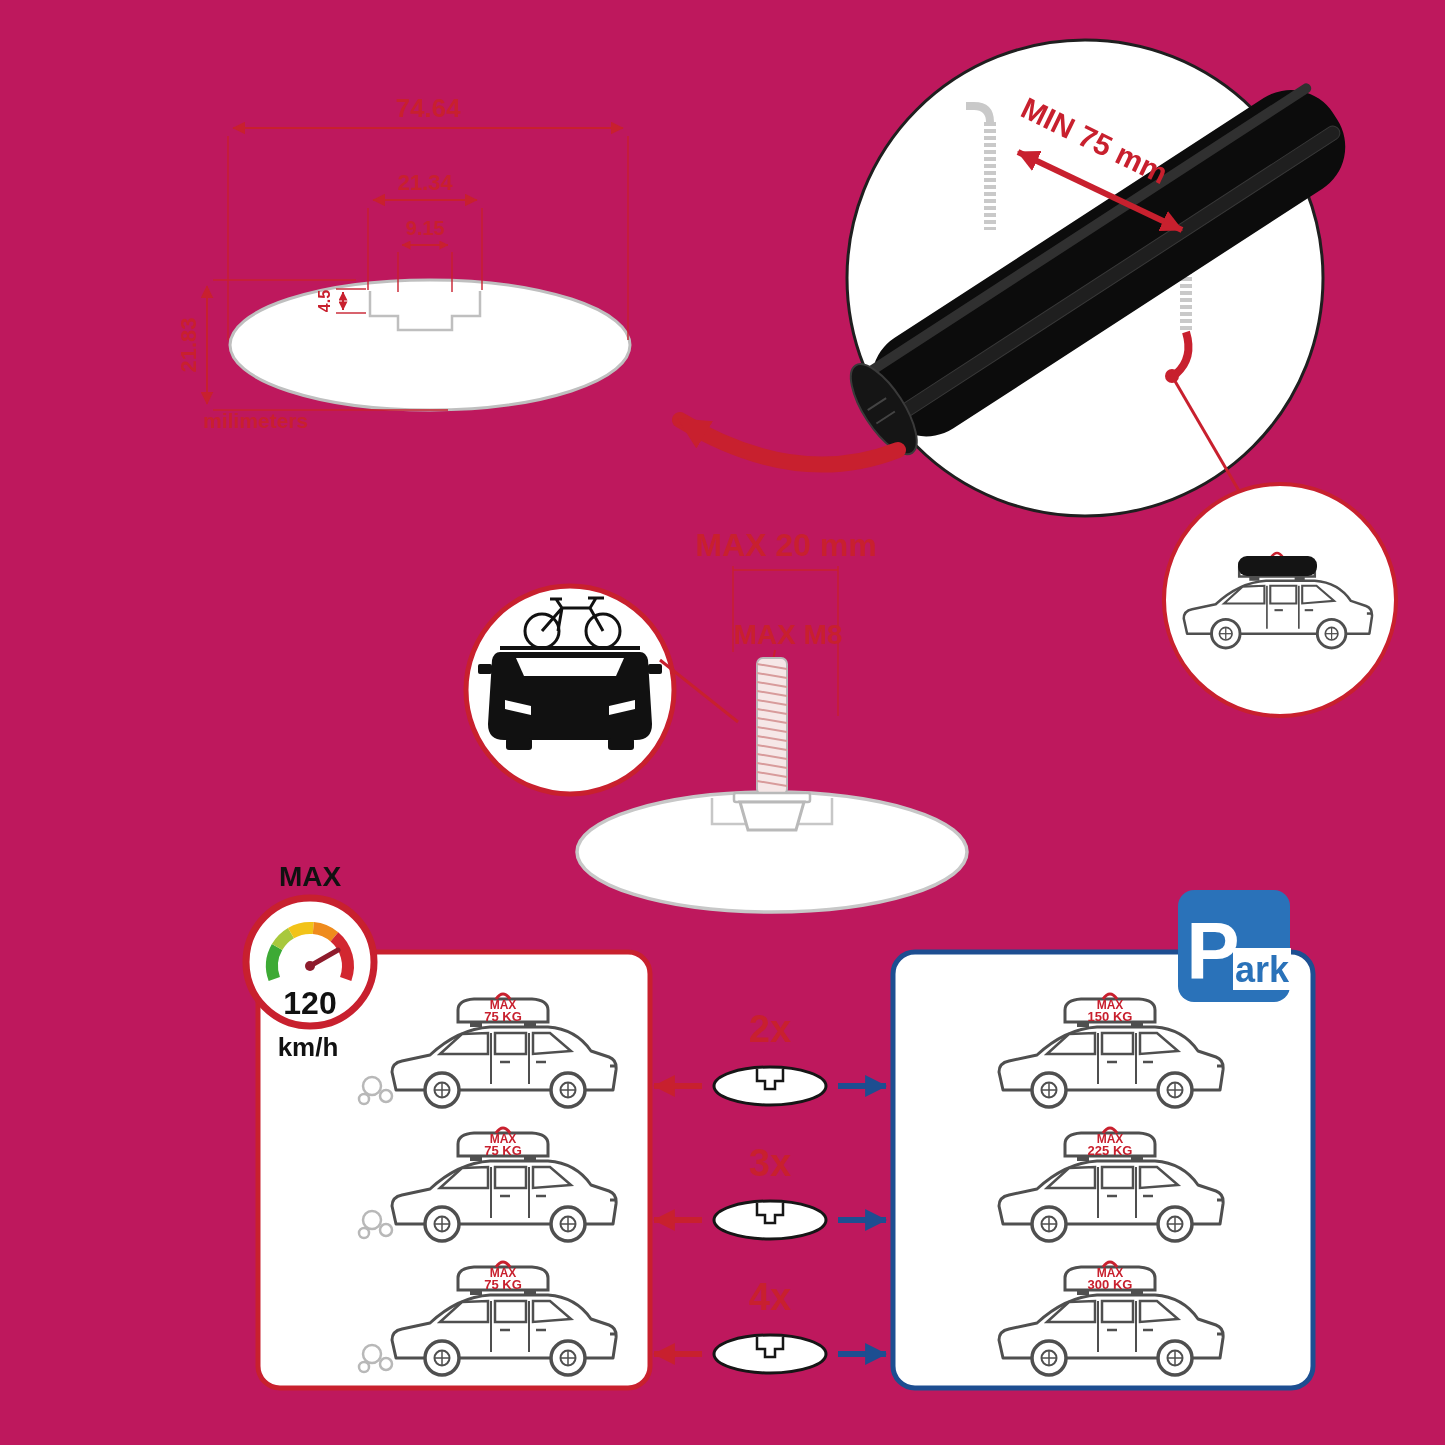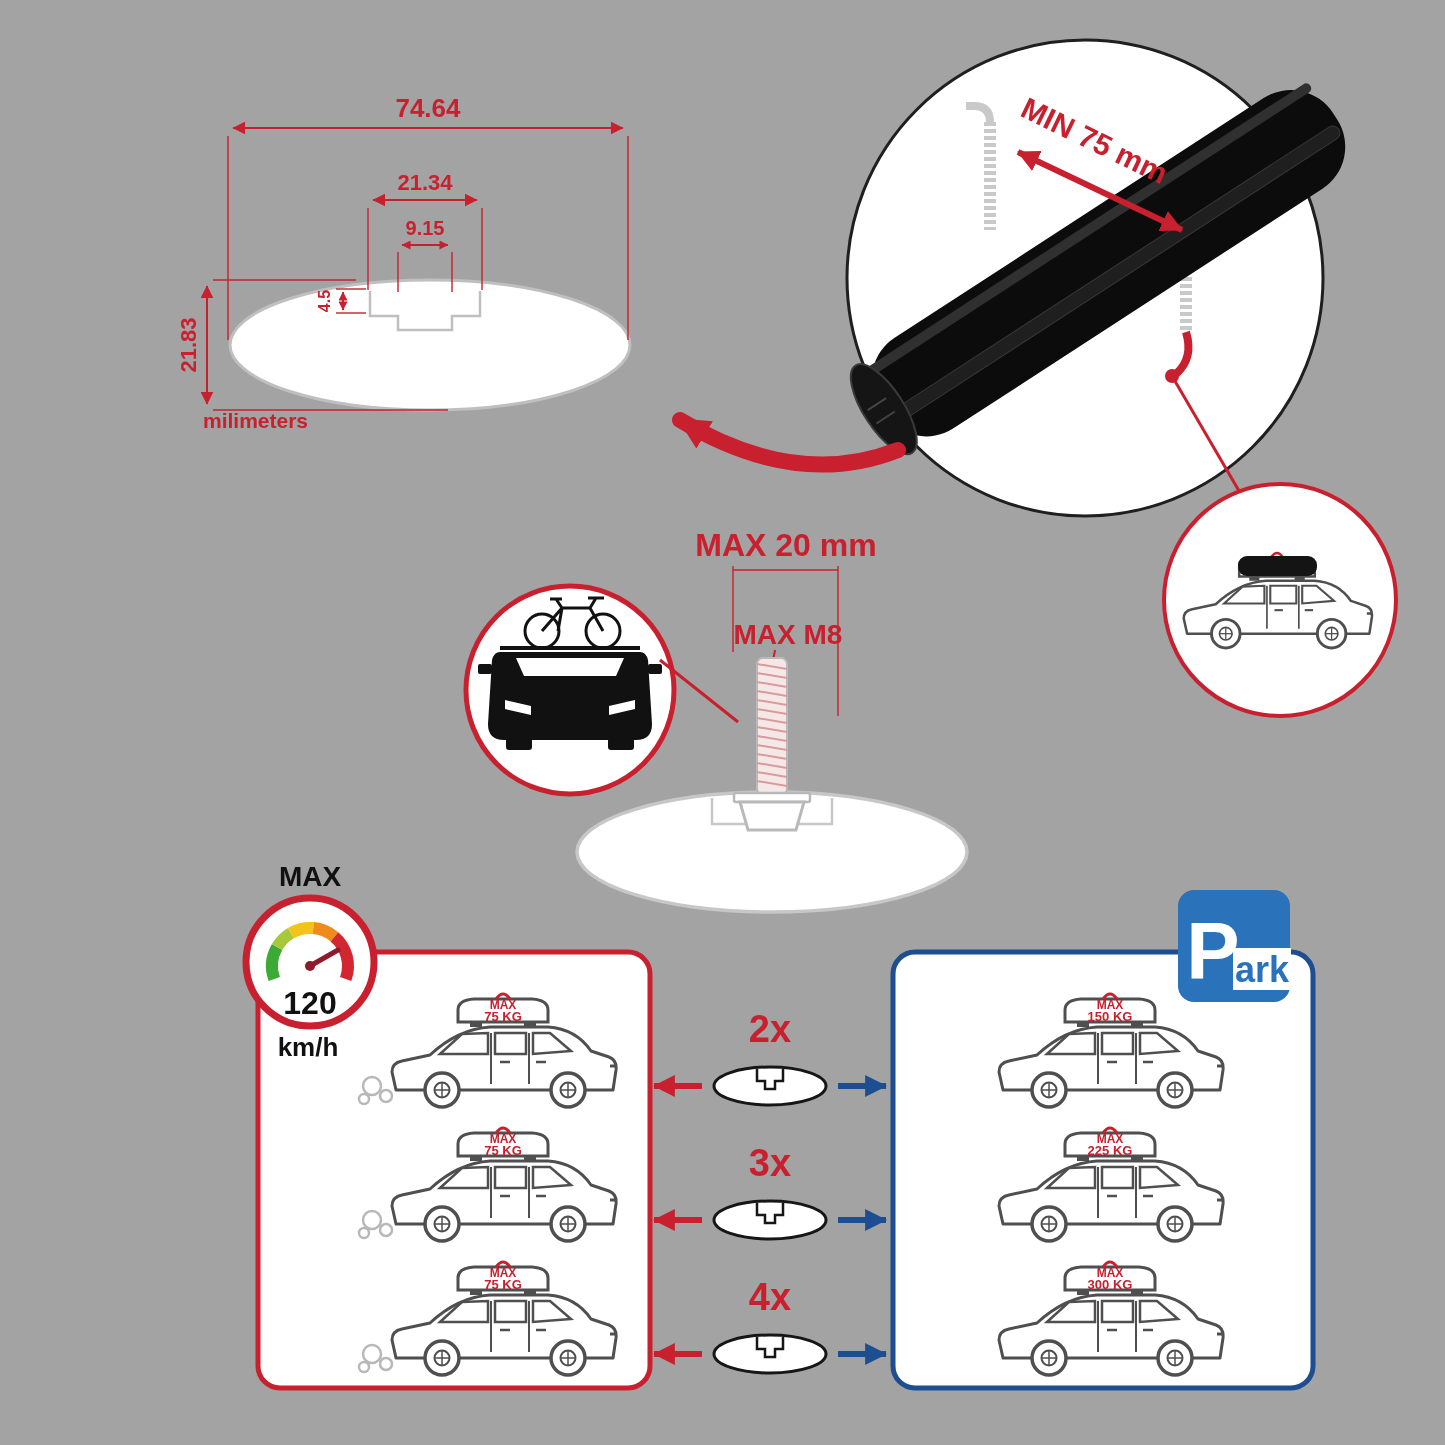--- a/index.html
+++ b/index.html
@@ -1,16 +1,16 @@
 <!DOCTYPE html>
 <html><head>
 <meta charset="utf-8">
 <style>
   html,body{margin:0;padding:0;background:#fff;}
-  #canvas{position:relative;width:1445px;height:1445px;background:#a3a3a3;font-family:"Liberation Sans",sans-serif;text-align:center;}
+  #canvas{position:relative;width:1445px;height:1445px;background:#be185d;font-family:"Liberation Sans",sans-serif;text-align:center;}
   svg text{font-family:"Liberation Sans",sans-serif;}
   .dim{stroke:#c8202e;stroke-width:2;fill:none;}
   .ext{stroke:#c8202e;stroke-width:1.4;}
   .dimtext{fill:#c8202e;font-weight:bold;font-size:26px;}
   .dimtext2{fill:#c8202e;font-weight:bold;font-size:22px;}
   .dimtext3{fill:#c8202e;font-weight:bold;font-size:20px;}
   .dimtext4{fill:#c8202e;font-weight:bold;font-size:16px;}
   .unitTxt{fill:#c8202e;font-weight:bold;font-size:21px;}
   .redbig{fill:#c8202e;font-weight:bold;font-size:32px;}
   .redmed{fill:#c8202e;font-weight:bold;font-size:28px;}

